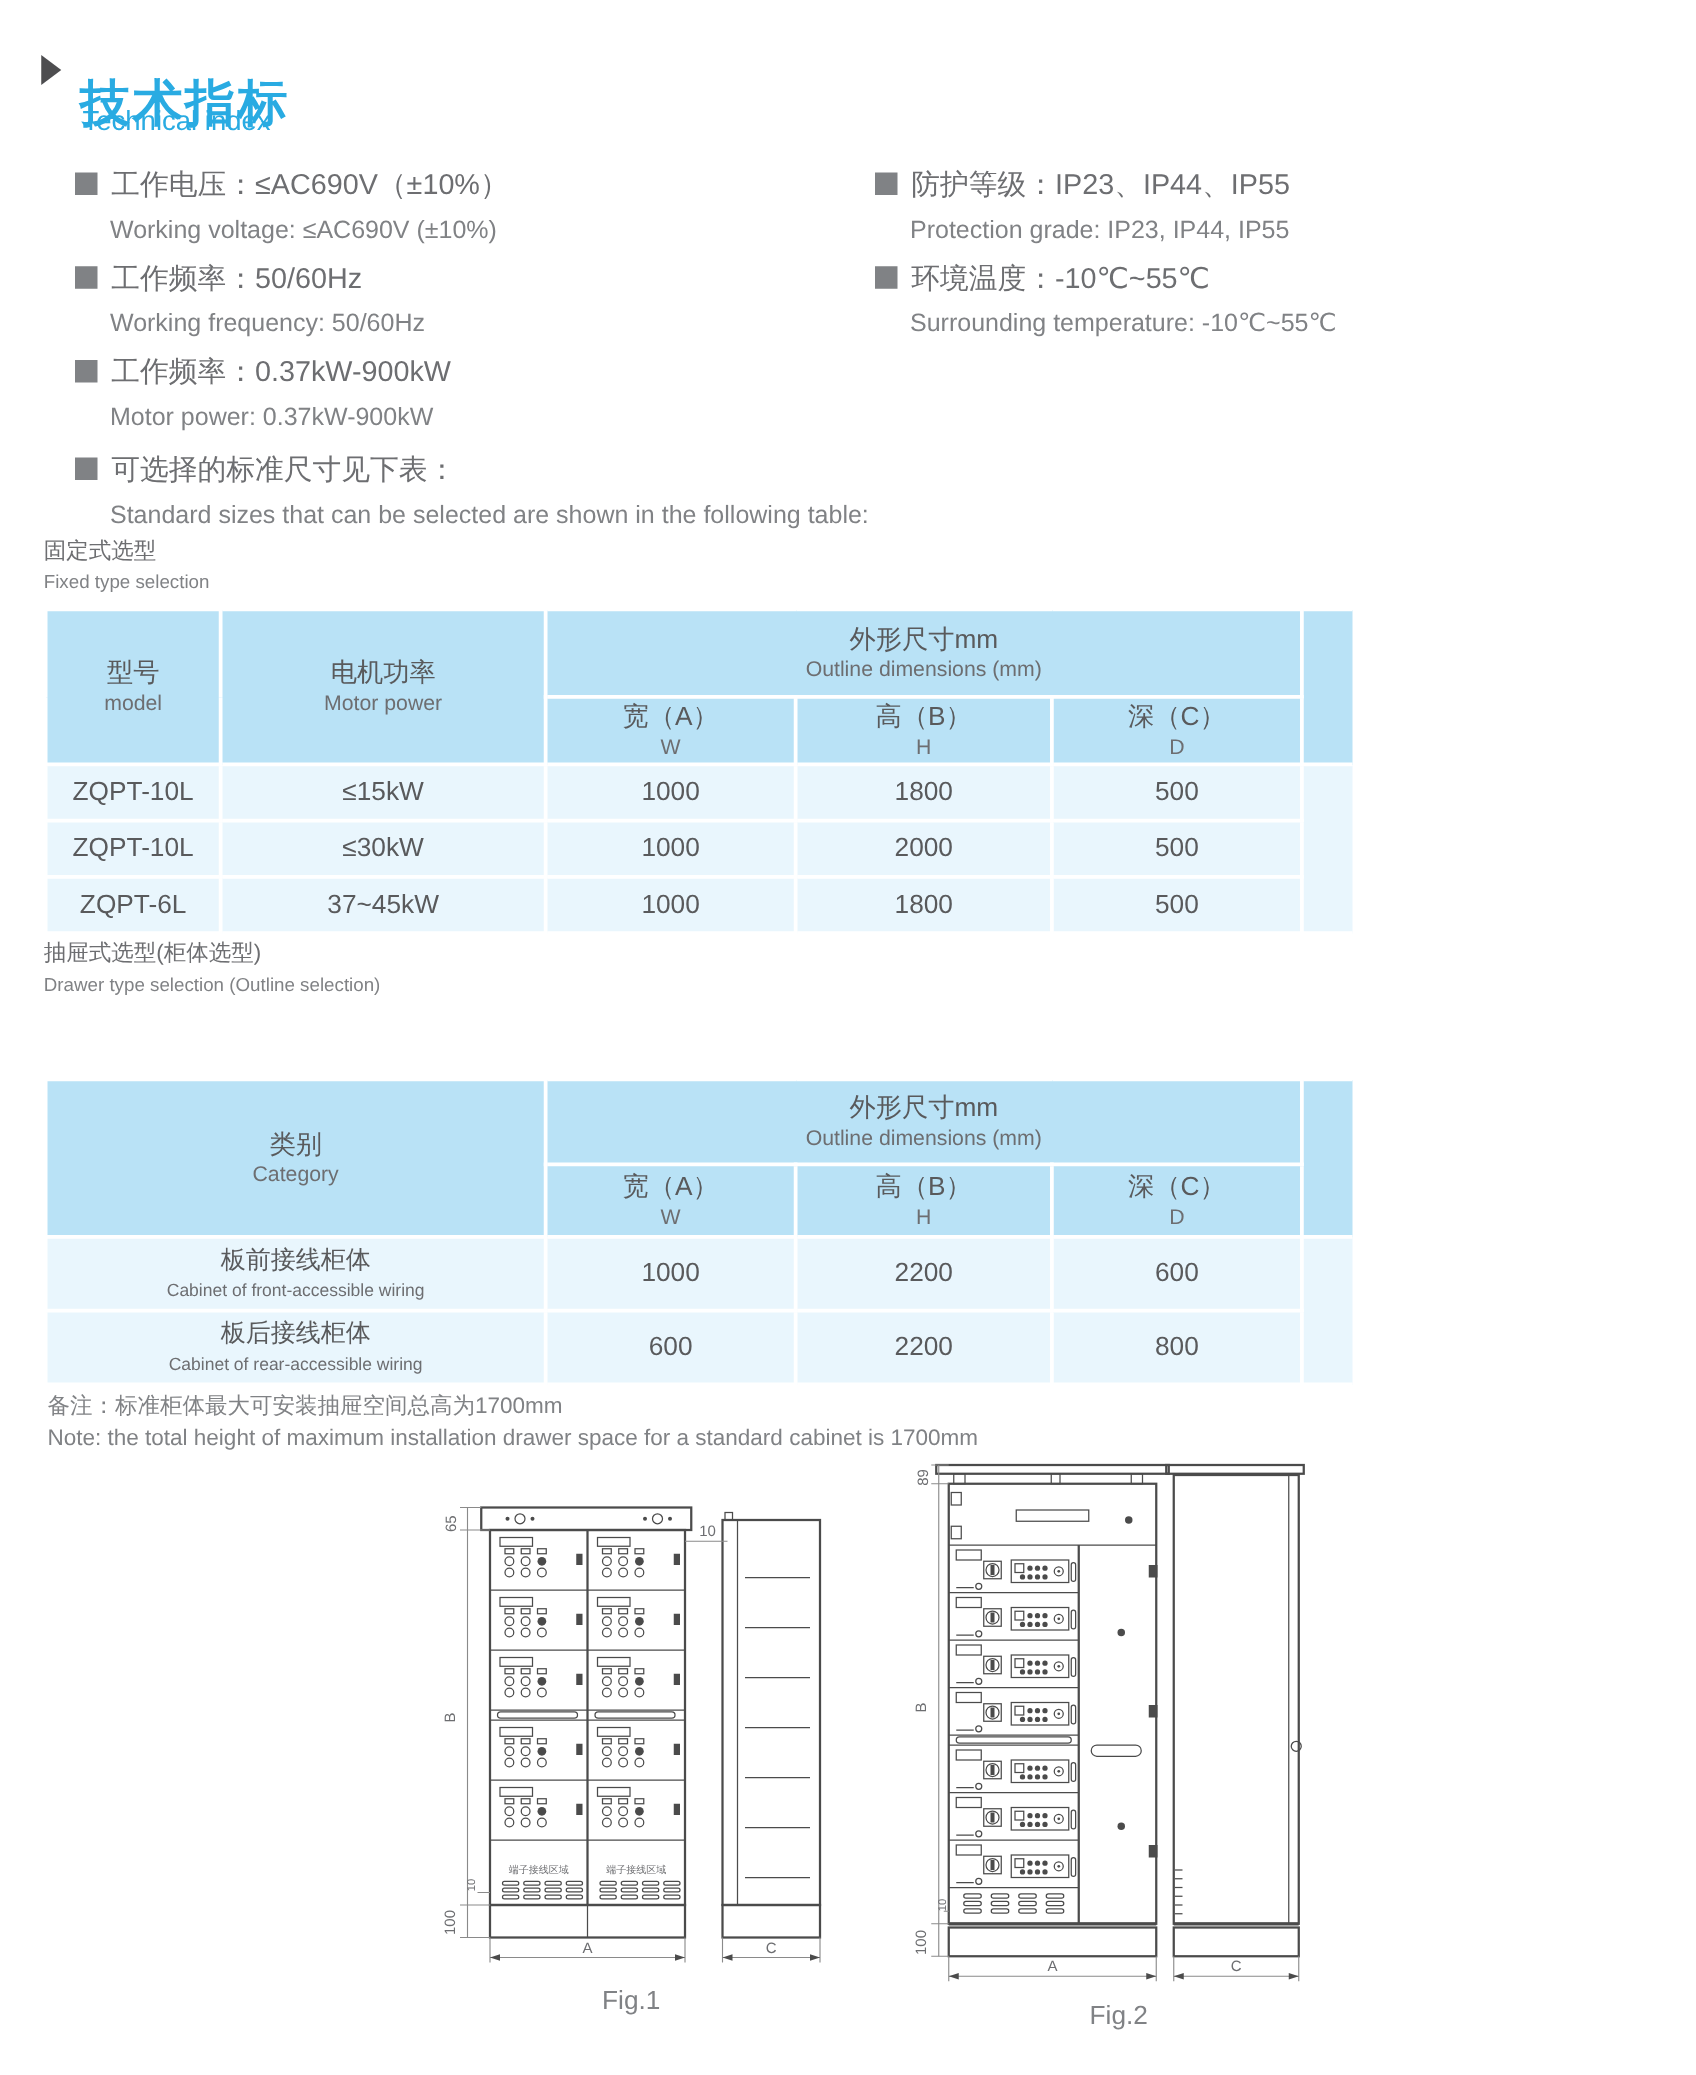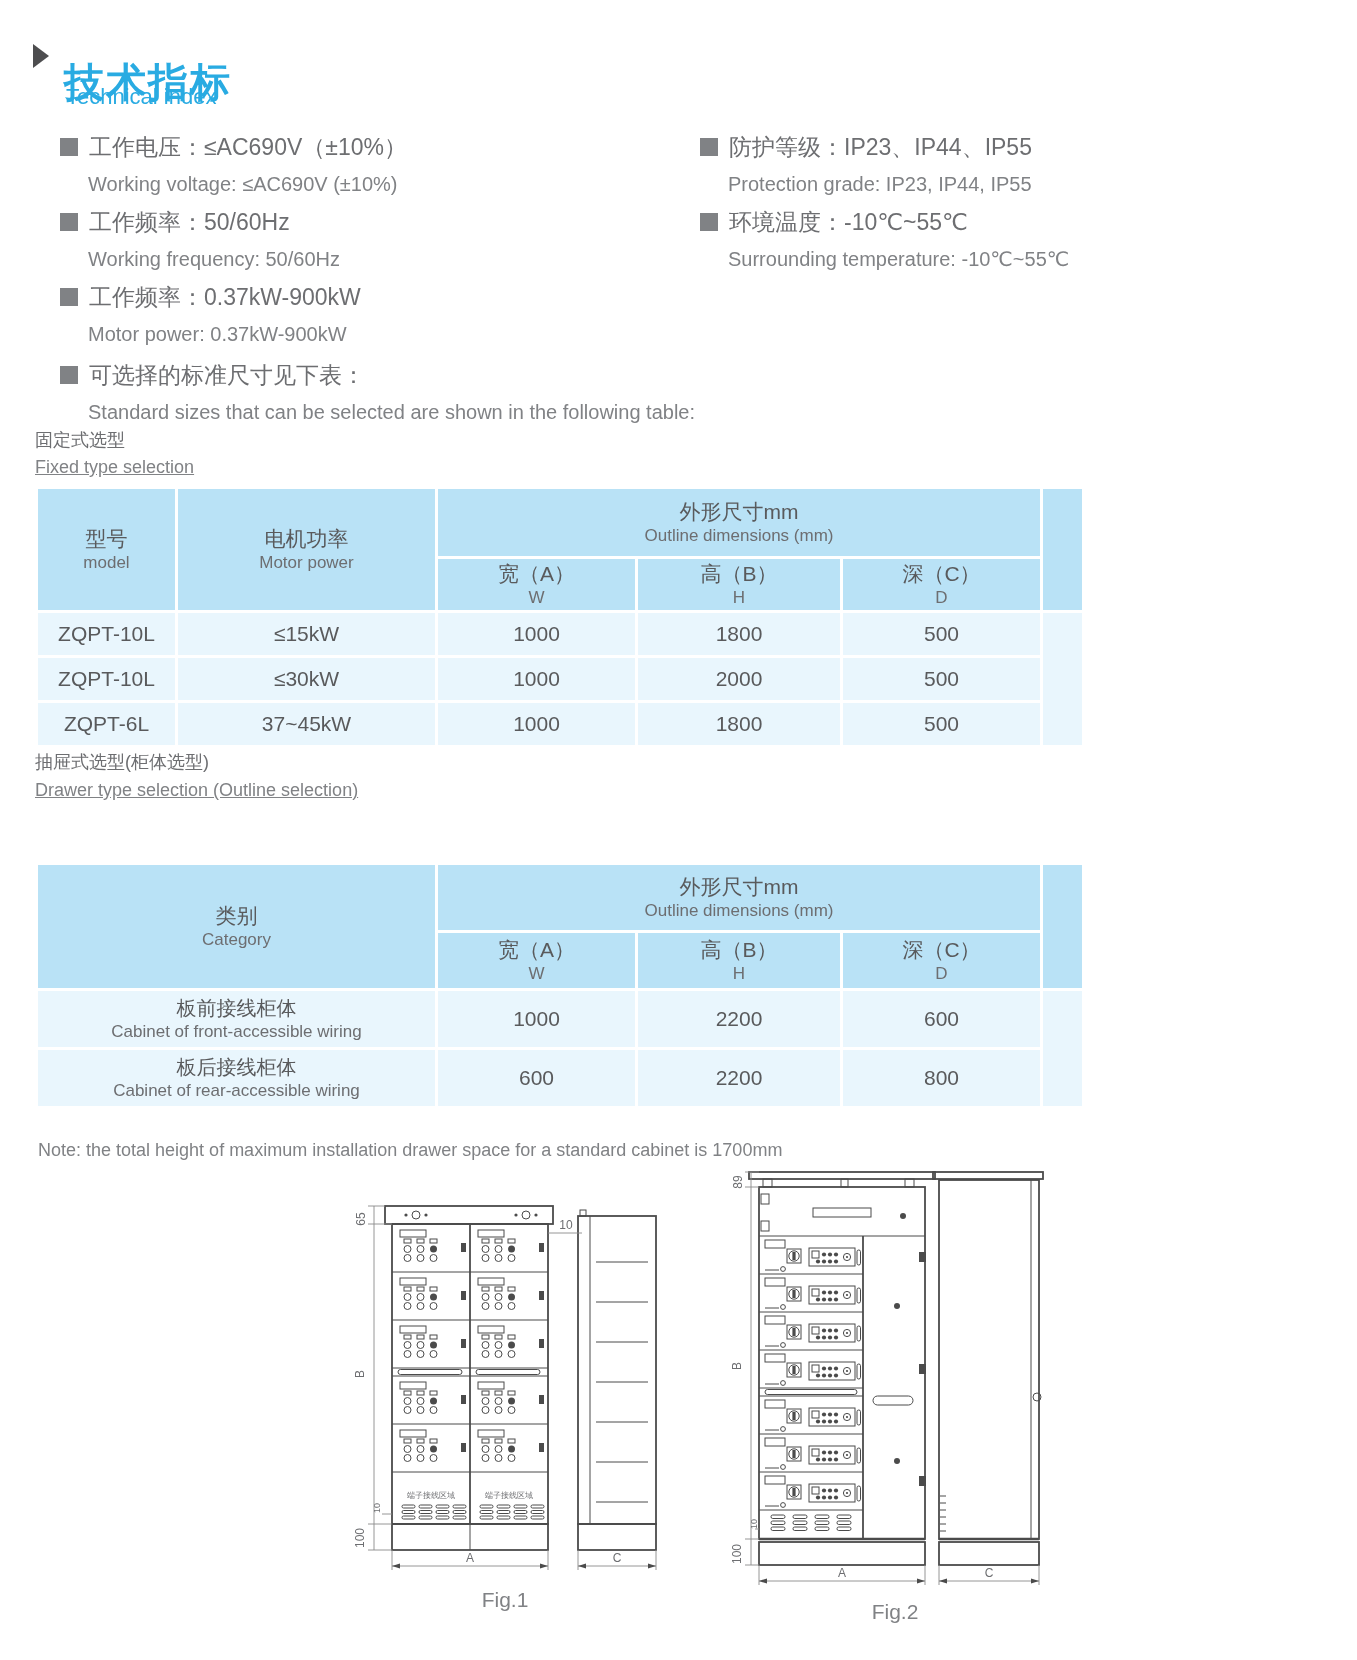--- a/index.html
+++ b/index.html
@@ -9,31 +9,31 @@
   .arrow-icon{position:absolute;left:33px;top:44px;width:0;height:0;
     border-left:16px solid #4d4d4f;border-top:12px solid transparent;border-bottom:12px solid transparent;}
   .title{position:absolute;left:64px;top:28px;font-size:40px;color:#29abe2;letter-spacing:2px;}
   .subtitle{position:absolute;left:66px;top:84px;font-size:22px;color:#29abe2;}
   
   .spec-cn{position:absolute;display:flex;align-items:center;gap:11px;font-size:23px;color:#6d6e71;height:34px;}
   .bullet{width:18px;height:18px;background:#808285;flex:0 0 18px;}
   .spec-en{position:absolute;font-size:20px;color:#808285;height:34px;line-height:34px;}
   
   .sec-cn{position:absolute;font-size:18px;color:#6d6e71;text-align:center;}
-  .sec-en{position:absolute;font-size:18px;color:#808285;text-decoration:underline;}
+  .sec-en{position:absolute;font-size:15px;color:#808285;}
   
   table.spec{position:absolute;left:35px;width:1287px;border-collapse:collapse;table-layout:fixed;text-align:center;}
   table.spec th,table.spec td{border:3px solid #fff;padding:0;vertical-align:middle;}
   table.spec th{background:#b9e2f6;font-weight:normal;}
   table.spec td{background:#e9f6fd;}
   .hcn{font-size:21px;color:#595a5c;line-height:27px;}
   .hen{font-size:17px;color:#6d6e71;line-height:22px;}
   .num{font-size:21px;color:#595a5c;}
   .cellcn{font-size:20px;color:#595a5c;line-height:26px;}
-  .cellen{font-size:17px;color:#6d6e71;line-height:22px;}
+  .cellen{font-size:14px;color:#6d6e71;line-height:22px;}
   
   .note-cn{position:absolute;left:38px;top:1112px;font-size:18px;color:#808285;}
   .note-en{position:absolute;left:38px;top:1140px;font-size:18px;color:#808285;}
   
   .figures{position:absolute;left:0;top:1160px;width:1357px;height:500px;}
   figure{position:absolute;margin:0;}
   figcaption{text-align:center;font-size:21px;color:#808285;margin-top:0;}
   svg .ln{fill:none;stroke:#4b4b4b;stroke-width:1;}
   svg .th2{stroke-width:1.8;}
   svg .th3{stroke-width:2.6;}
@@ -213,20 +213,21 @@
         <div class="cellcn">板后接线柜体</div>
         <div class="cellen">Cabinet of rear-accessible wiring</div>
       </td>
       <td class="num">600</td>
       <td class="num">2200</td>
       <td class="num">800</td>
     </tr>
   </tbody>
     </table>
 
+  <div class="note-cn">备注：标准柜体最大可安装抽屉空间总高为1700mm</div>
   <div class="note-en">Note: the total height of maximum installation drawer space for a standard cabinet is 1700mm</div>
 
   <div class="figures">
 
     <figure style="left:330px;top:42px;width:350px">
       <svg width="350" height="382" viewBox="0 0 350 382">
         <defs>
           <g id="f1d">
             <rect class="ln" x="8" y="6" width="26" height="7"></rect>
             <rect class="ln" x="12" y="15" width="7" height="4"></rect>

